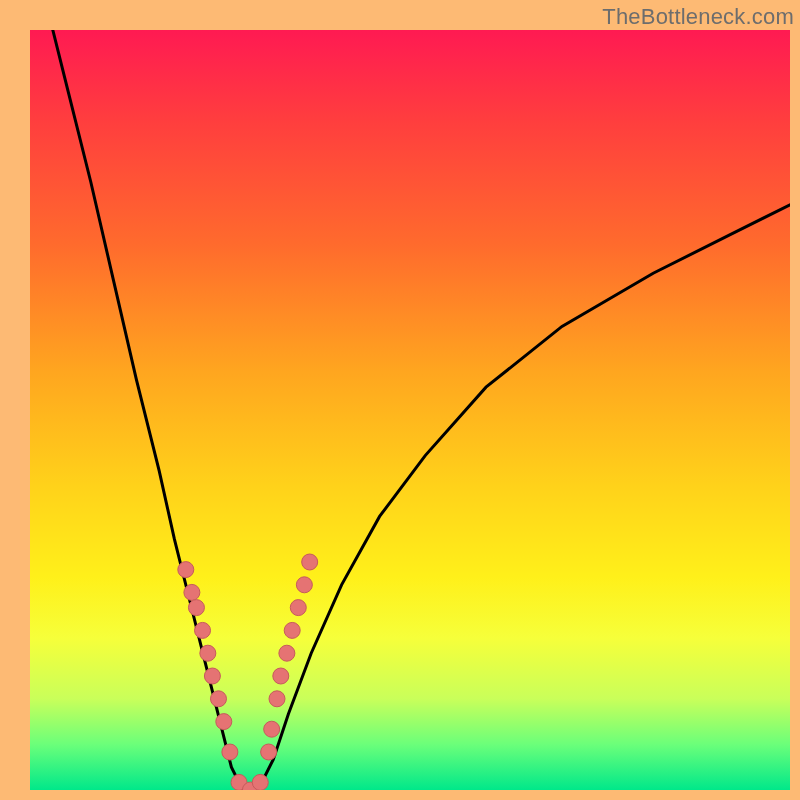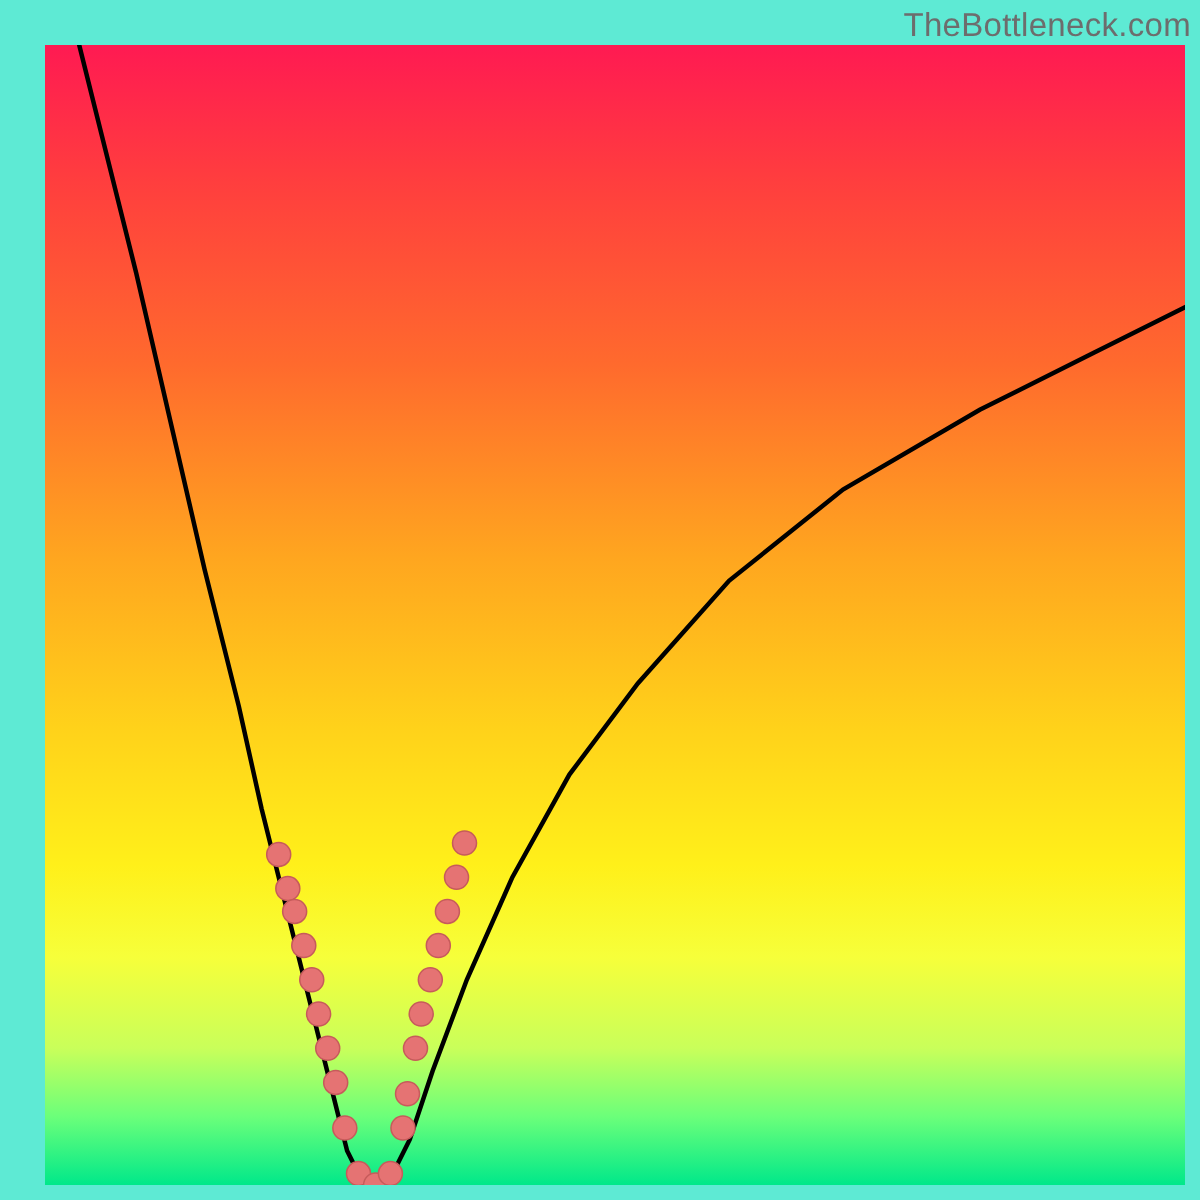--- a/index.html
+++ b/index.html
@@ -8,21 +8,21 @@
     width: 800px;
     height: 800px;
     overflow: hidden;
     background: #000;
     font-family: Arial, Helvetica, sans-serif;
   }
   .frame {
     position: absolute;
     left: 0; top: 0;
     width: 800px; height: 800px;
-    background: #5eead4;
+    background: #fdba74;
   }
   .plot {
     position: absolute;
     left: 30px;
     top: 30px;
     width: 760px;
     height: 760px;
     background: linear-gradient(
       to bottom,
       #ff1a52 0%,

